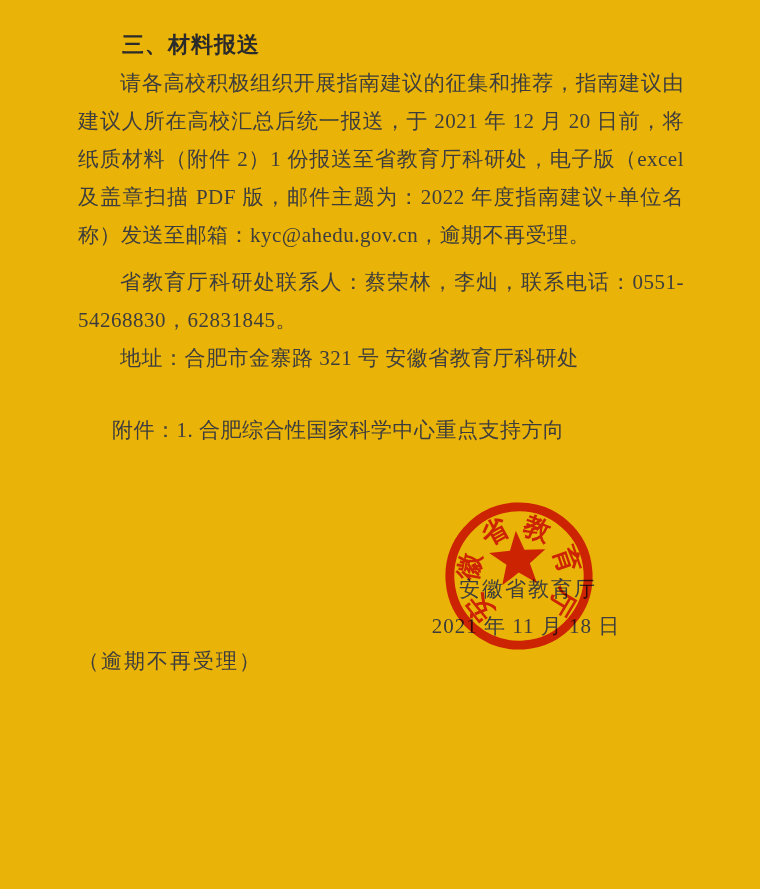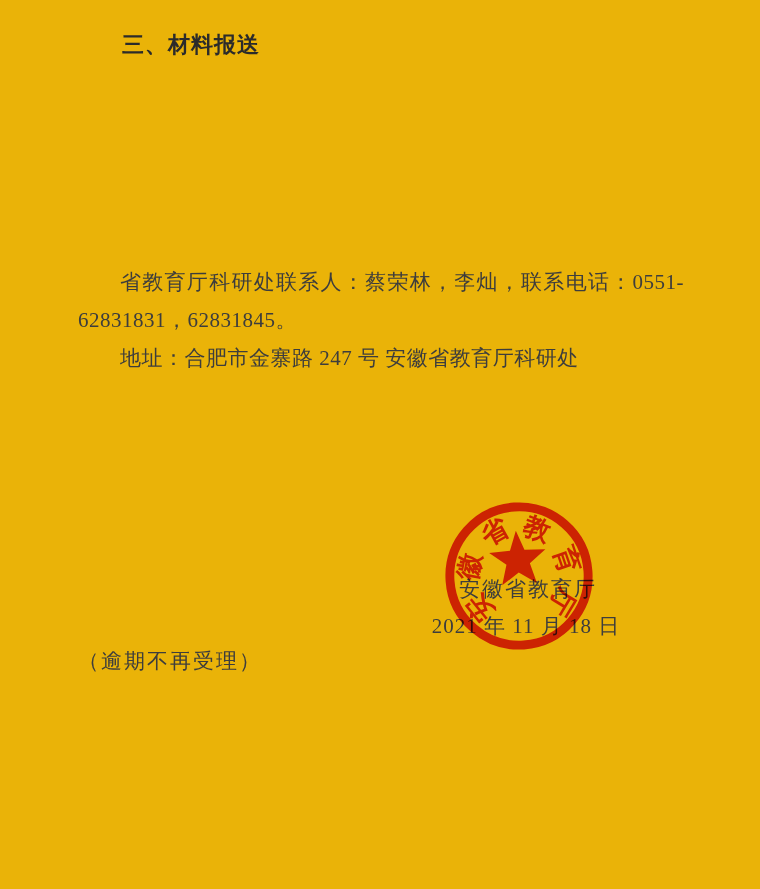--- a/index.html
+++ b/index.html
@@ -96,26 +96,28 @@
     font-size: 27px;
   }
 </style>
 </head>
 <body>
 
 <div class="page">
 
   <h2 class="heading">三、材料报送</h2>
 
+  <p class="body-par par-1">请各高校积极组织开展指南建议的征集和推荐，指南建议由建议人所在高校汇总后统一报送，于 2021 年 12 月 20 日前，将纸质材料（附件 2）1 份报送至省教育厅科研处，电子版（excel 及盖章扫描 PDF 版，邮件主题为：2022 年度指南建议+单位名称）发送至邮箱：kyc@ahedu.gov.cn，逾期不再受理。</p>
 
-  <p class="body-par par-2">省教育厅科研处联系人：蔡荣林，李灿，联系电话：0551-62831831，62831845。</p>
+  <p class="body-par par-2">省教育厅科研处联系人：蔡荣林，李灿，联系电话：0551-54268830，62831845。</p>
 
-  <p class="body-par par-3">地址：合肥市金寨路 247 号  安徽省教育厅科研处</p>
+  <p class="body-par par-3">地址：合肥市金寨路 321 号  安徽省教育厅科研处</p>
 
   <div class="attachments">
+    <div class="attach-line-1"><span>附件：</span><span>1. 合肥综合性国家科学中心重点支持方向</span></div>
   </div>
 
   <div class="sig-org">安徽省教育厅</div>
   <div class="sig-date">2021 年 11 月 18 日</div>
 
   <svg class="seal" viewBox="0 0 160 160" xmlns="http://www.w3.org/2000/svg">
     <g transform="rotate(-4 80 80)">
       <circle cx="80" cy="80" r="70" fill="none" stroke="#dd2112" stroke-width="9"></circle>
       <polygon transform="translate(80 64)" points="0,-30 7.35,-10.11 28.53,-9.27 11.89,3.86 17.63,24.27 0,12.5 -17.63,24.27 -11.89,3.86 -28.53,-9.27 -7.35,-10.11" fill="#dd2112"></polygon>
       <text class="seal-char" transform="rotate(-125 80 80)" x="80" y="38" text-anchor="middle" fill="#dd2112">安</text>

